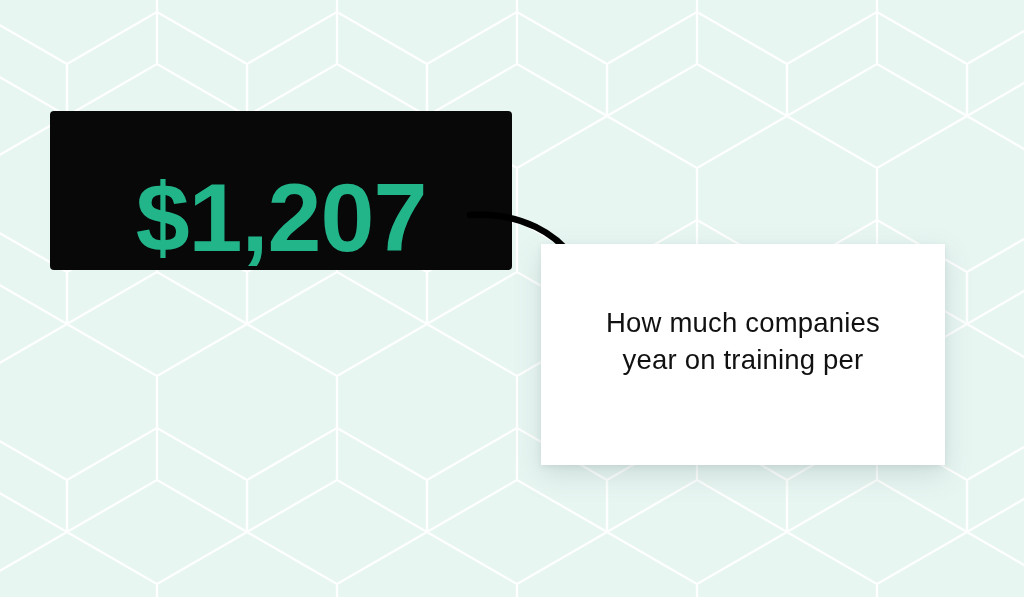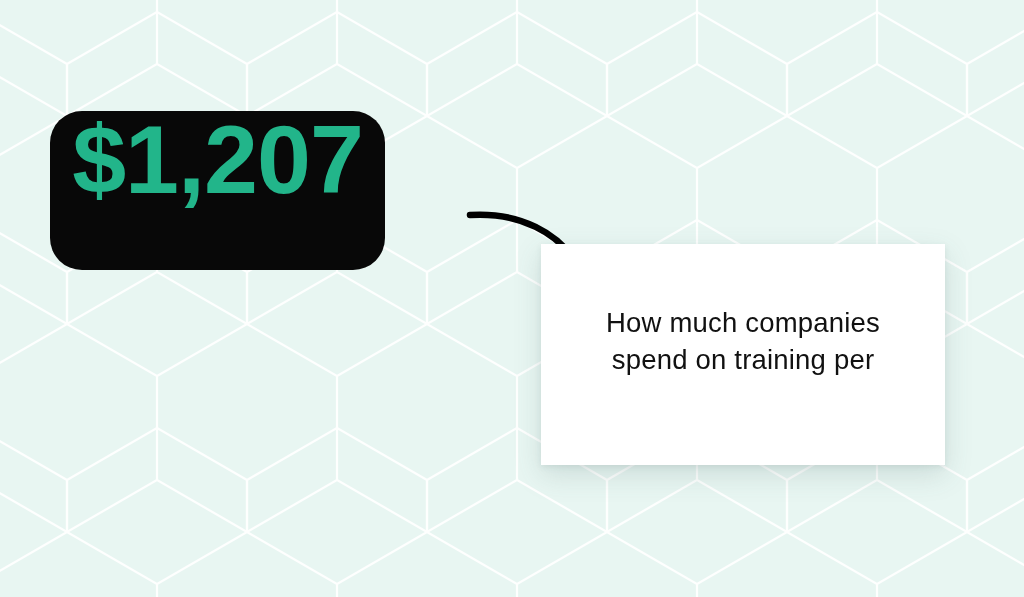--- a/index.html
+++ b/index.html
@@ -30,26 +30,26 @@
     width: 1024px;
     height: 597px;
     pointer-events: none;
   }
 
   
   #value-pill {
     position: absolute;
     left: 50px;
     top: 111px;
-    width: 335px;
+    width: 462px;
     height: 159px;
     background: #080808;
-    border-radius: 32px;
+    border-radius: 4px;
     display: flex;
-    align-items: flex-start;
+    align-items: flex-end;
     justify-content: center;
     box-sizing: border-box;
     padding-bottom: 4px;
   }
   #value-pill .value-text {
     color: #22b58a;
     font-family: "Liberation Sans", sans-serif;
     font-weight: bold;
     font-size: 97px;
     line-height: 1;
@@ -119,16 +119,16 @@
   </div>
 
   <svg id="callout-arrow" viewBox="0 0 160 110" width="160" height="110" aria-hidden="true">
     <path d="M15 20 C 62 17, 106 36, 126 76" fill="none" stroke="#000000" stroke-width="6.5" stroke-linecap="round"></path>
     <path d="M111 57 C 118 68, 124 78, 131 88" fill="none" stroke="#000000" stroke-width="6.5" stroke-linecap="round"></path>
     <path d="M147 56 C 143 68, 137 79, 132 89" fill="none" stroke="#000000" stroke-width="6.5" stroke-linecap="round"></path>
   </svg>
 
   <div id="caption-card">
     <div class="caption-line">How much companies</div>
-    <div class="caption-line">spend on training per</div>
+    <div class="caption-line">year on training per</div>
   </div>
 
 </div>
 
 </body></html>

